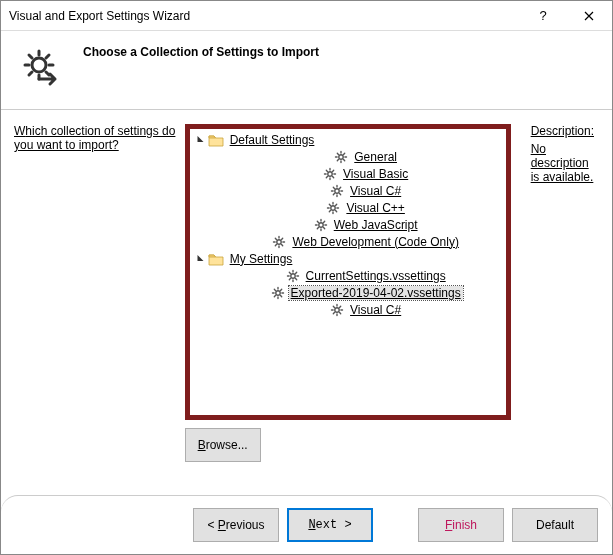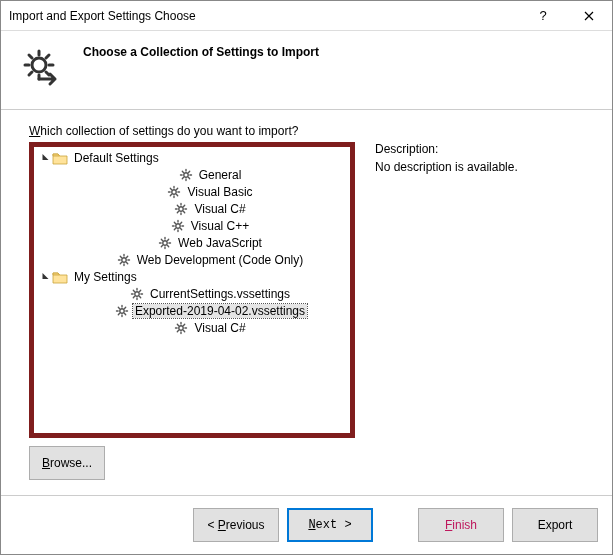--- a/index.html
+++ b/index.html
@@ -38,23 +38,24 @@
   .header {
     display: flex;
     align-items: flex-start;
     padding: 14px 8px 16px 18px;
     border-bottom: 1px solid #ccc;
   }
   .header-icon { width: 48px; height: 48px; margin-right: 16px; flex-shrink:0; }
   .header-title { font-weight: bold; font-size: 12px; }
   .content {
     flex: 1;
-    padding: 14px 18px 0 28px;
-    display: flex;
-    flex-direction: column;
+    padding: 14px 18px 0 13px;
+    display: flex;
+    flex-direction: row;
+    text-decoration: underline;
   }
   .prompt { margin-bottom: 4px; }
   .prompt-underline {
     text-decoration: underline;
     text-decoration-skip-ink: none;
   }
   .columns {
     display: flex;
     gap: 20px;
     flex: 1;
@@ -102,36 +103,37 @@
     height: 34px;
     cursor: default;
   }
   .vs-btn:disabled { color: #be185d; margin-left: 37px; }
   .footer {
     border-top: 1px solid #ccc;
     padding: 12px 14px;
     display: flex;
     justify-content: flex-end;
     gap: 8px;
+    border-radius: 17px;
   }
   .footer .vs-btn { width: 86px; }
   .vs-btn.default {
     border: 1px solid #0078d7;
     outline: 1px solid #0078d7;
     outline-offset: -2px;
     background: #e1e1e1;
     font-family: Liberation Mono, monospace;
   }
   .u { text-decoration: underline; text-decoration-skip-ink: none; }
 </style>
 </head>
 <body>
 
 <div class="titlebar">
-  <div class="titlebar-title">Import and Export Settings Choose</div>
+  <div class="titlebar-title">Visual and Export Settings Wizard</div>
   <div class="titlebar-btn help">?</div>
   <div class="titlebar-btn close">
     <svg viewBox="0 0 10 10">
         <path d="M1 1 L9 9 M9 1 L1 9" stroke="#000" stroke-width="1.2"></path>
       </svg>
   </div>
 </div>
 
 <div class="header">
   <svg class="header-icon" viewBox="0 0 48 48">
@@ -266,14 +268,14 @@
       <div class="desc-label">Description:</div>
       <div>No description is available.</div>
     </div>
   </div>
 </div>
 
 <div class="footer">
   <button class="vs-btn">&lt; <span class="u">P</span>revious</button>
   <button class="vs-btn default"><span class="u">N</span>ext &gt;</button>
   <button class="vs-btn" disabled=""><span class="u">F</span>inish</button>
-  <button class="vs-btn">Export</button>
+  <button class="vs-btn">Default</button>
 </div>
 
 </body></html>

